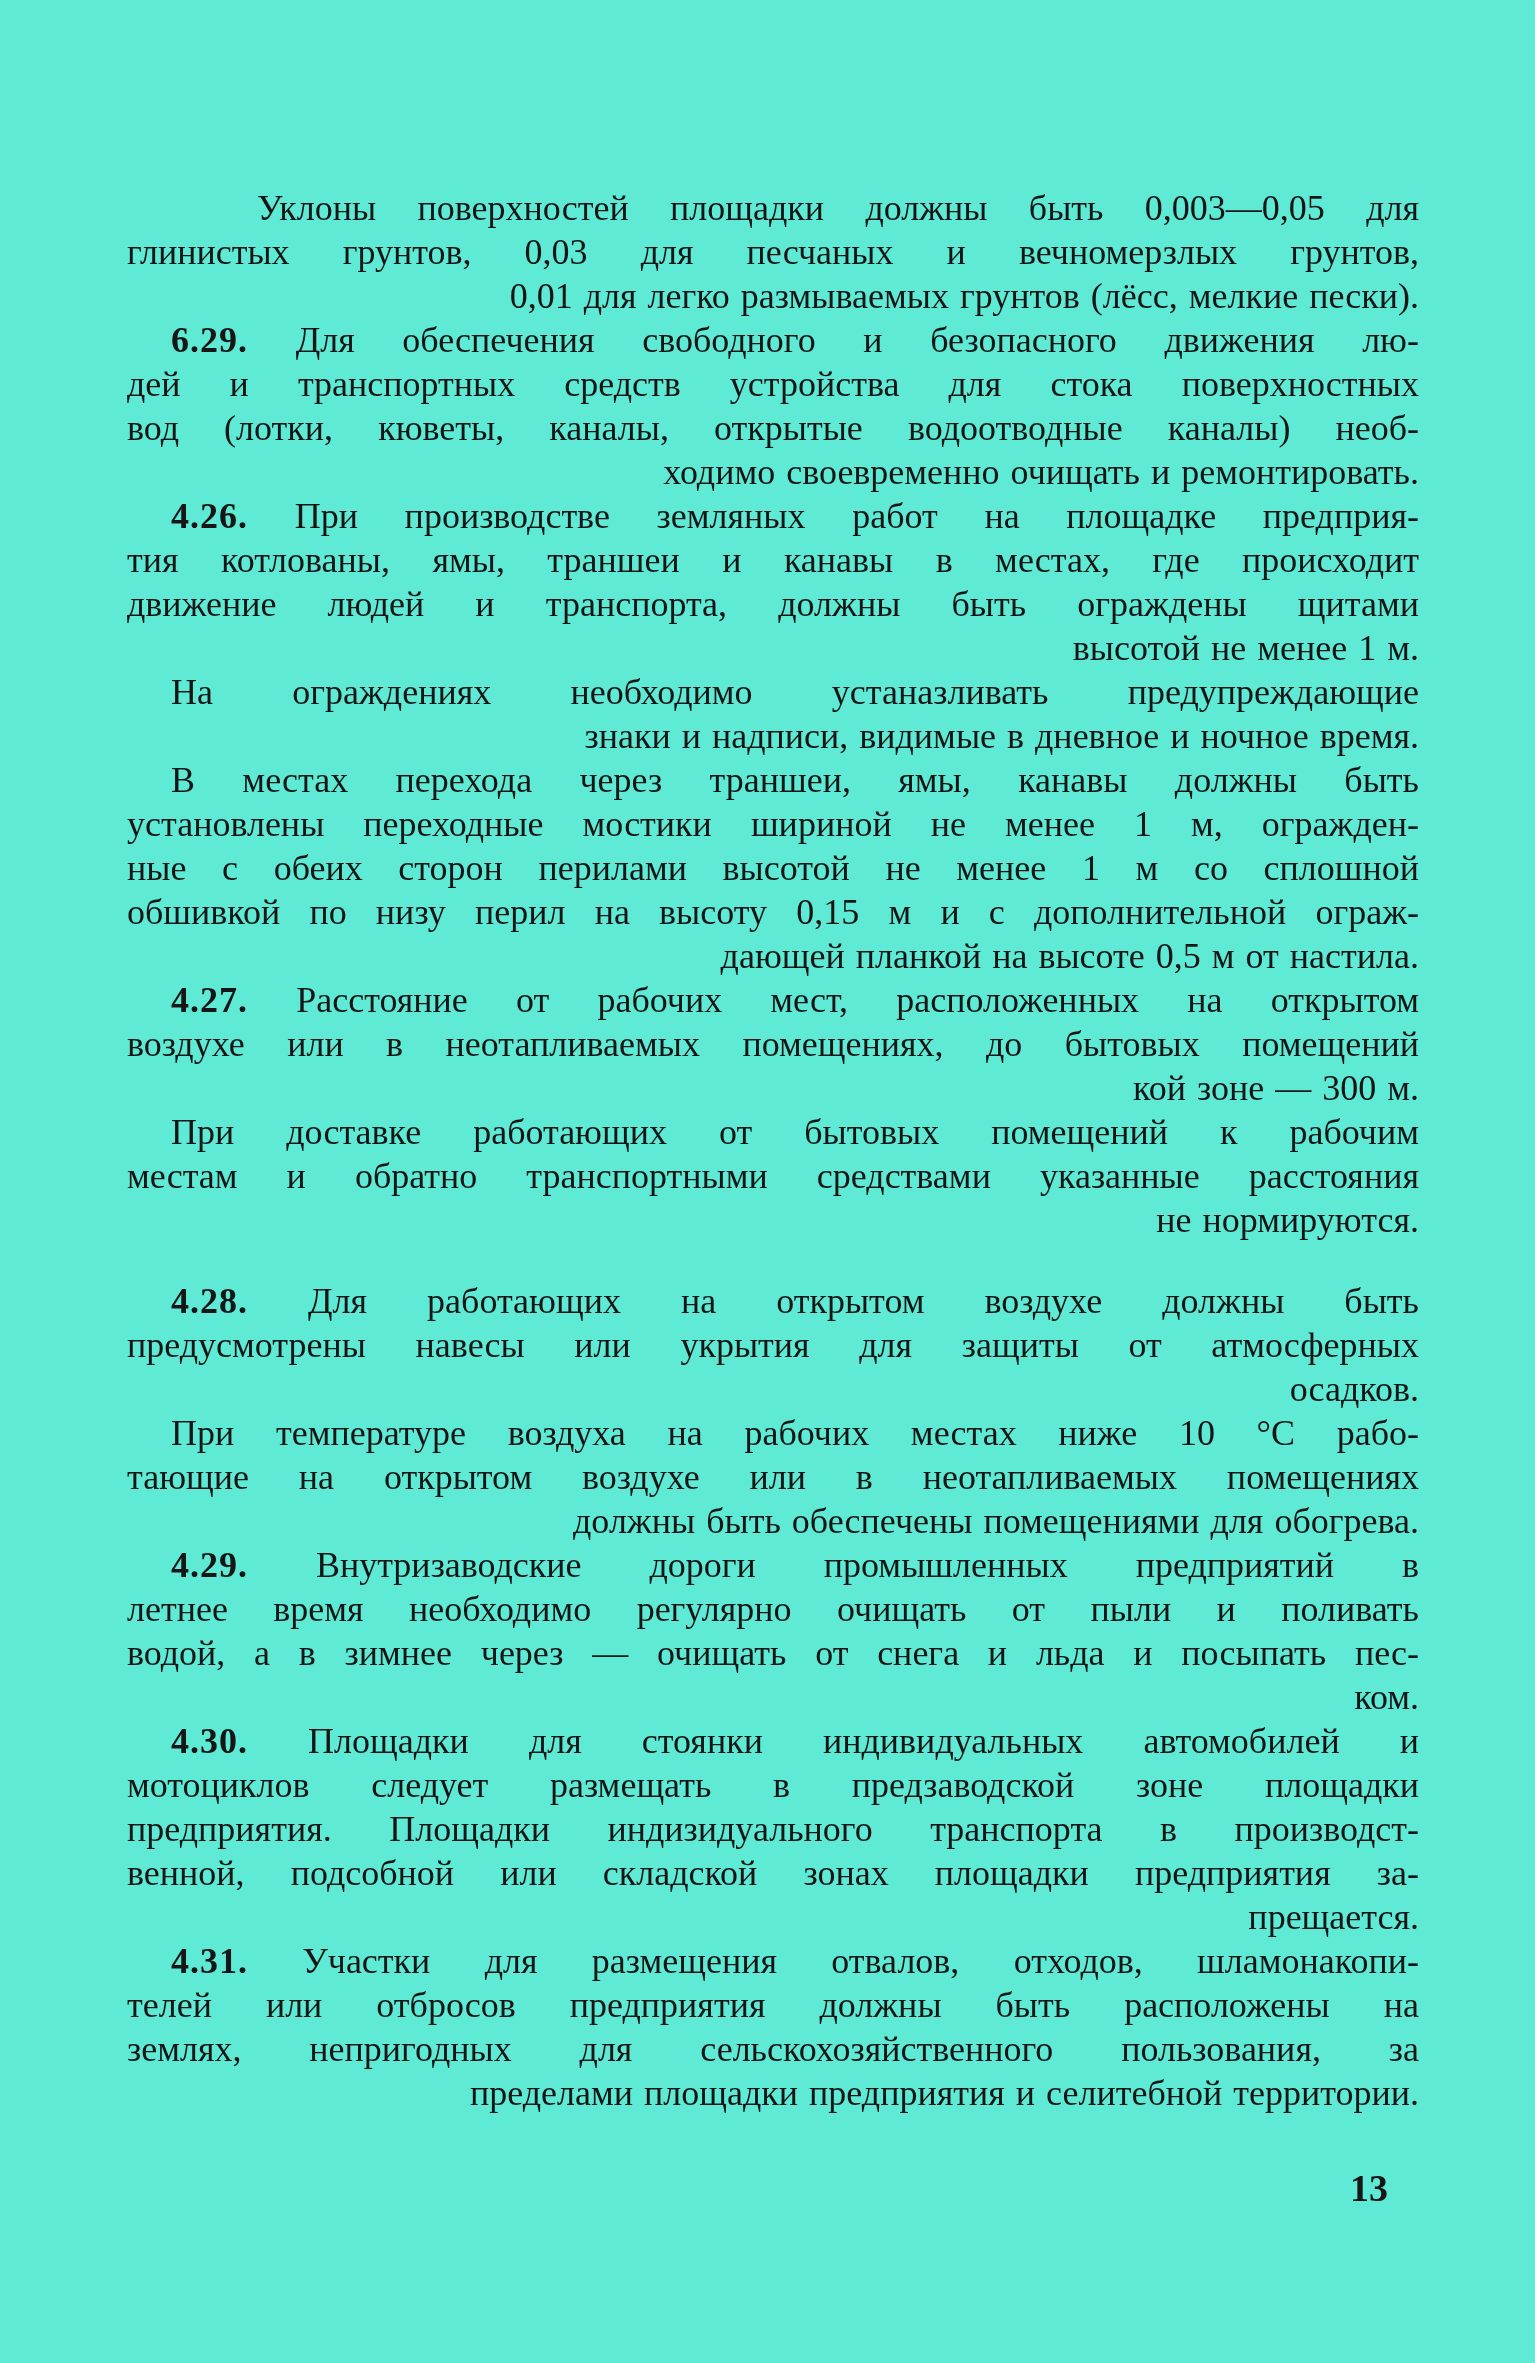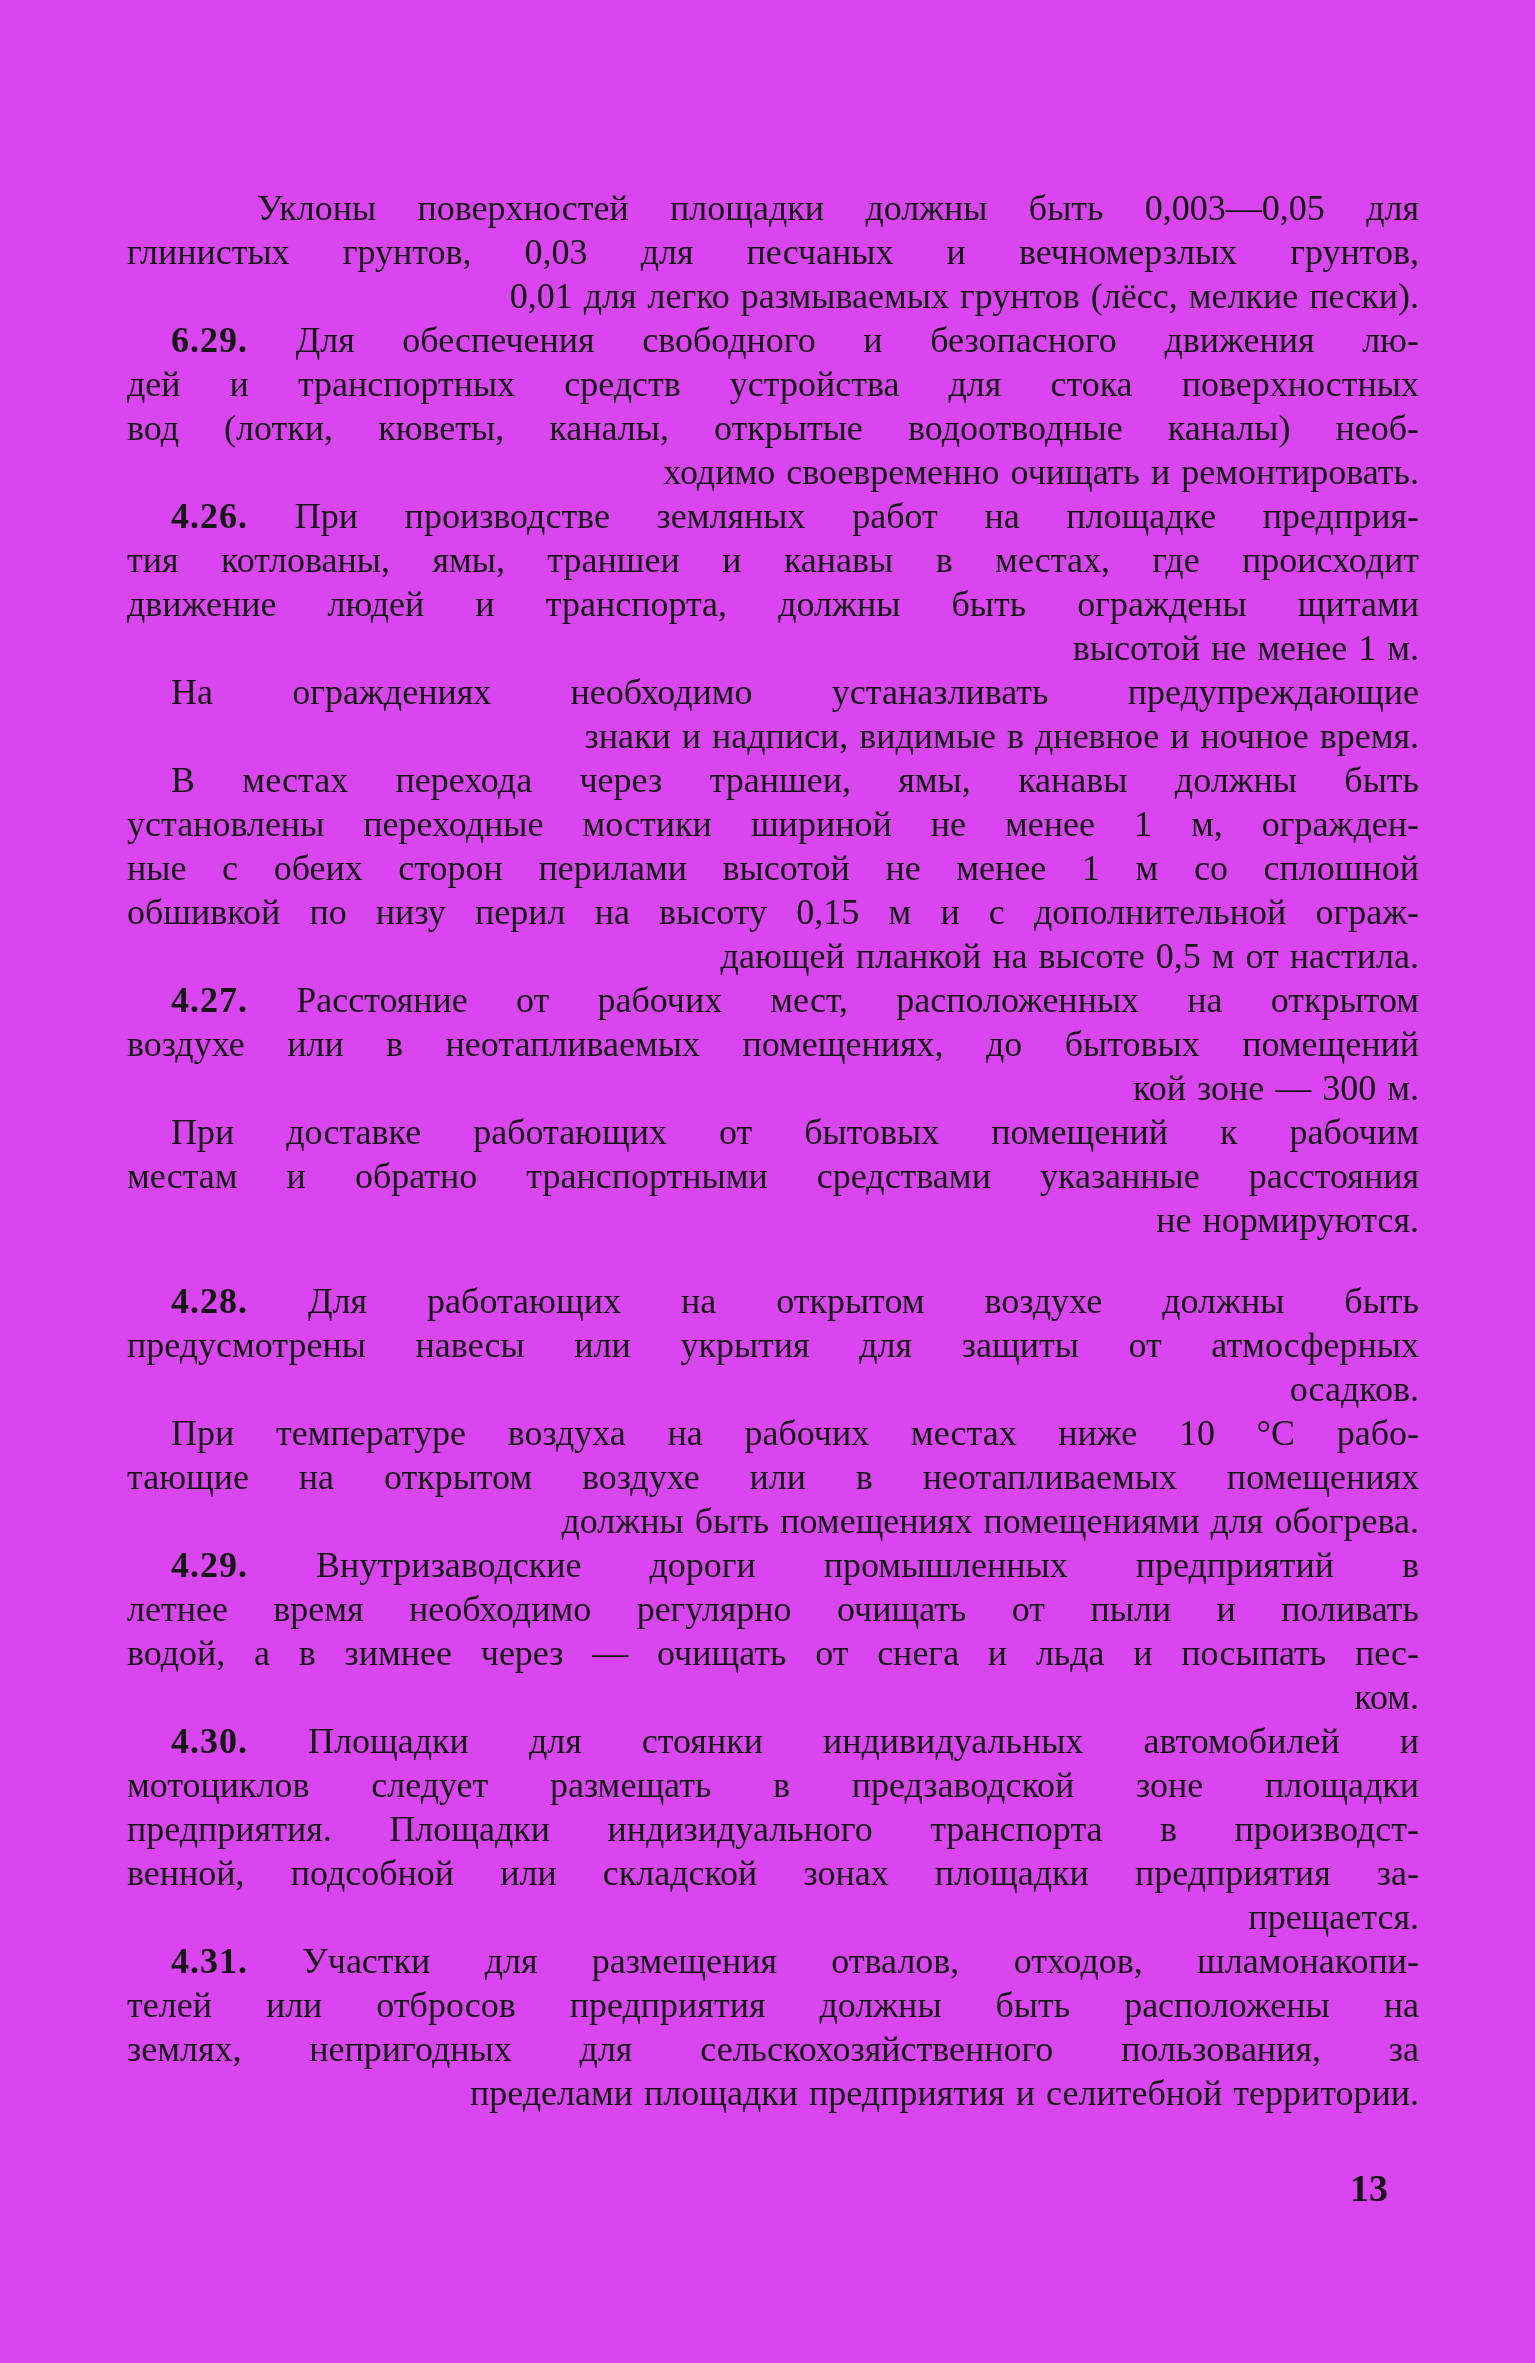--- a/index.html
+++ b/index.html
@@ -4,21 +4,21 @@
 <style>
   html, body {
     margin: 0;
     padding: 0;
     background: #e8e8e8;
   }
   .page {
     position: relative;
     width: 1535px;
     height: 2363px;
-    background: #d946ef;
+    background: #5eead4;
     overflow: hidden;
     font-family: "Liberation Serif", "DejaVu Serif", serif;
     color: #161616;
   }
   .text-block {
     position: absolute;
     left: 127px;
     top: 186px;
     width: 1292px;
   }
@@ -76,21 +76,21 @@
       <div class="line just">воздухе или в неотапливаемых помещениях, до бытовых помещений</div>
       <div class="line">кой зоне — 300 м.</div>
       <div class="line just" style="text-indent: 44px;">При доставке работающих от бытовых помещений к рабочим</div>
       <div class="line just">местам и обратно транспортными средствами указанные расстояния</div>
       <div class="line">не нормируются.</div>
       <div class="line just" style="text-indent: 44px; margin-top: 37px;"><b class="pnum">4.28.</b> Для работающих на открытом воздухе должны быть</div>
       <div class="line just">предусмотрены навесы или укрытия для защиты от атмосферных</div>
       <div class="line">осадков.</div>
       <div class="line just" style="text-indent: 44px;">При температуре воздуха на рабочих местах ниже 10 °С рабо-</div>
       <div class="line just">тающие на открытом воздухе или в неотапливаемых помещениях</div>
-      <div class="line">должны быть помещениях помещениями для обогрева.</div>
+      <div class="line">должны быть обеспечены помещениями для обогрева.</div>
       <div class="line just" style="text-indent: 44px;"><b class="pnum">4.29.</b> Внутризаводские дороги промышленных предприятий в</div>
       <div class="line just">летнее время необходимо регулярно очищать от пыли и поливать</div>
       <div class="line just">водой, а в зимнее через — очищать от снега и льда и посыпать пес-</div>
       <div class="line">ком.</div>
       <div class="line just" style="text-indent: 44px;"><b class="pnum">4.30.</b> Площадки для стоянки индивидуальных автомобилей и</div>
       <div class="line just">мотоциклов следует размещать в предзаводской зоне площадки</div>
       <div class="line just">предприятия. Площадки индизидуального транспорта в производст-</div>
       <div class="line just">венной, подсобной или складской зонах площадки предприятия за-</div>
       <div class="line">прещается.</div>
       <div class="line just" style="text-indent: 44px;"><b class="pnum">4.31.</b> Участки для размещения отвалов, отходов, шламонакопи-</div>

